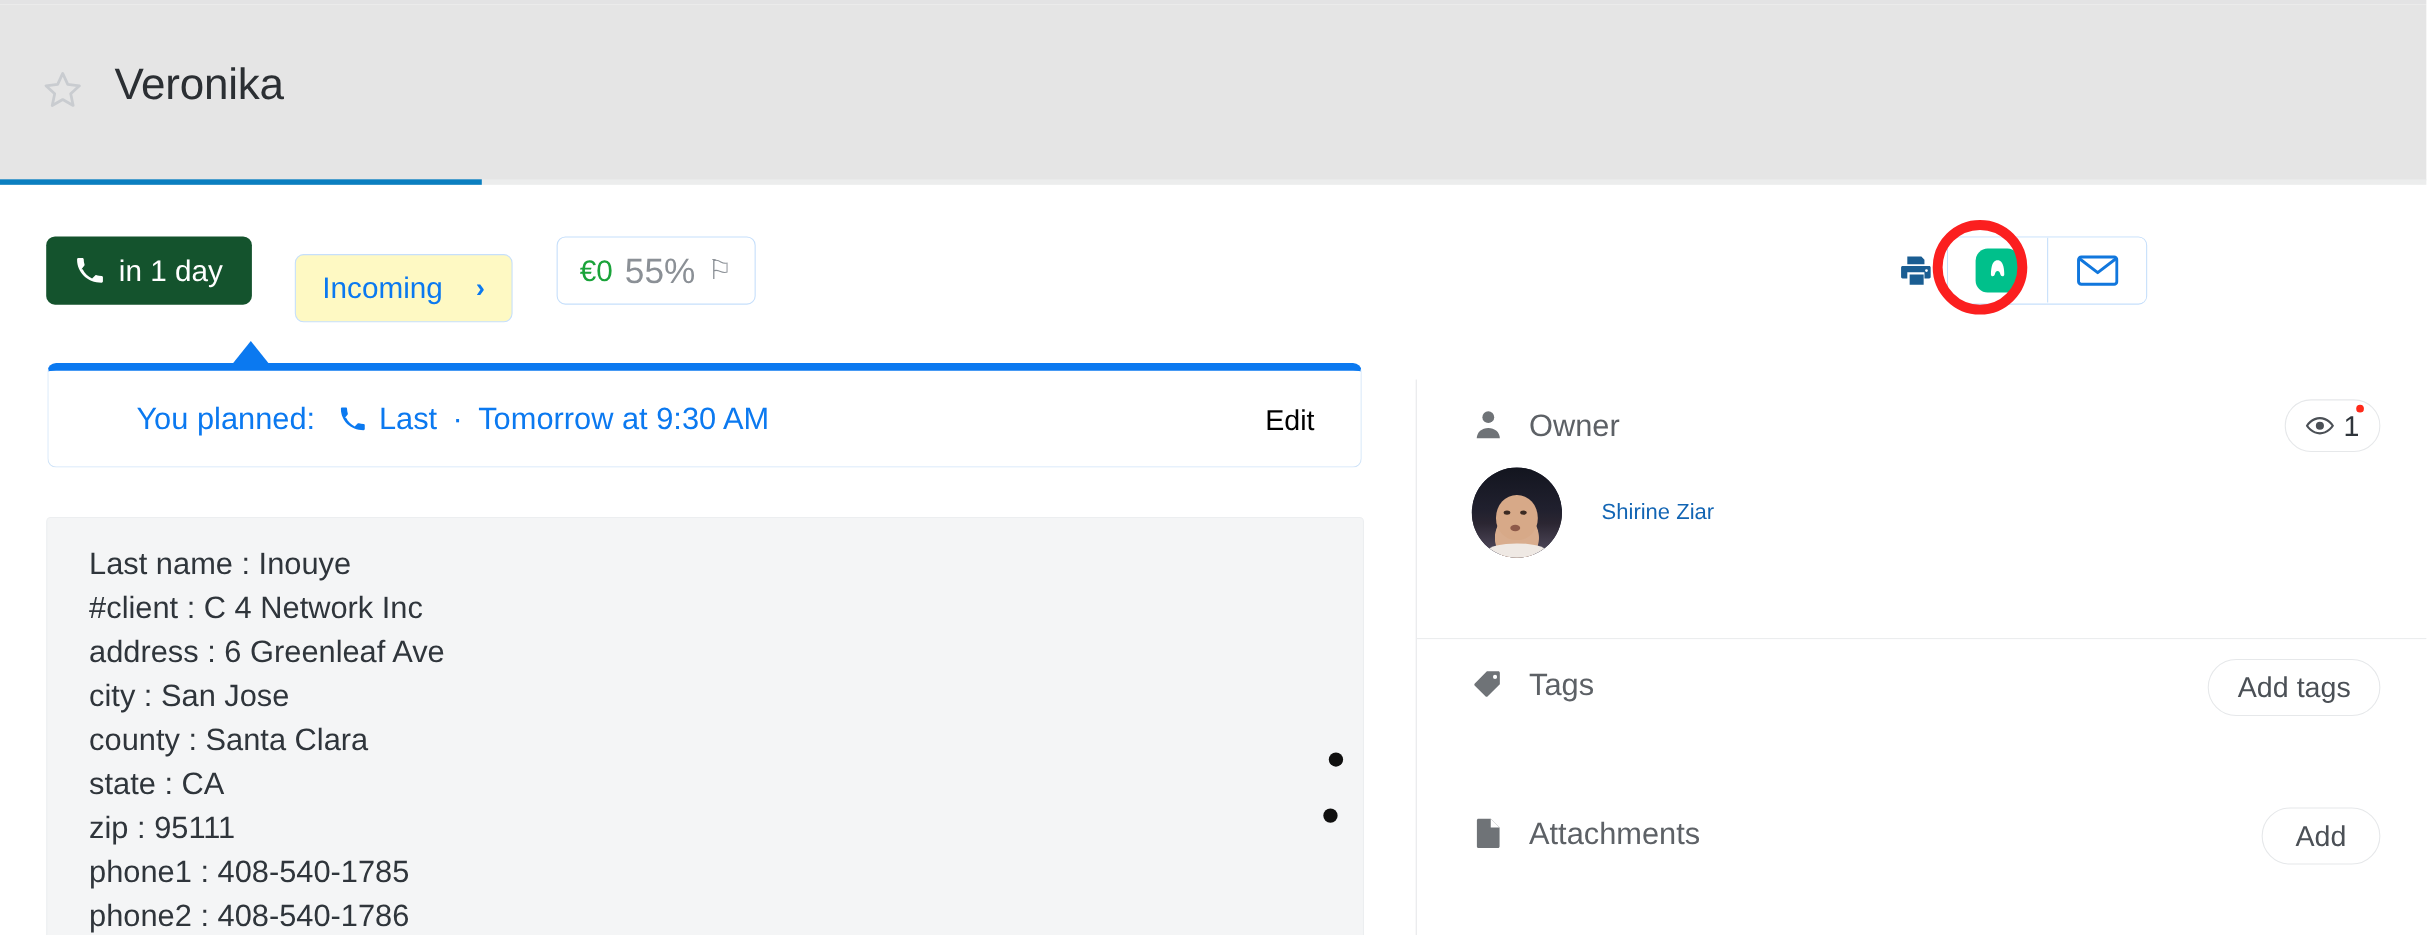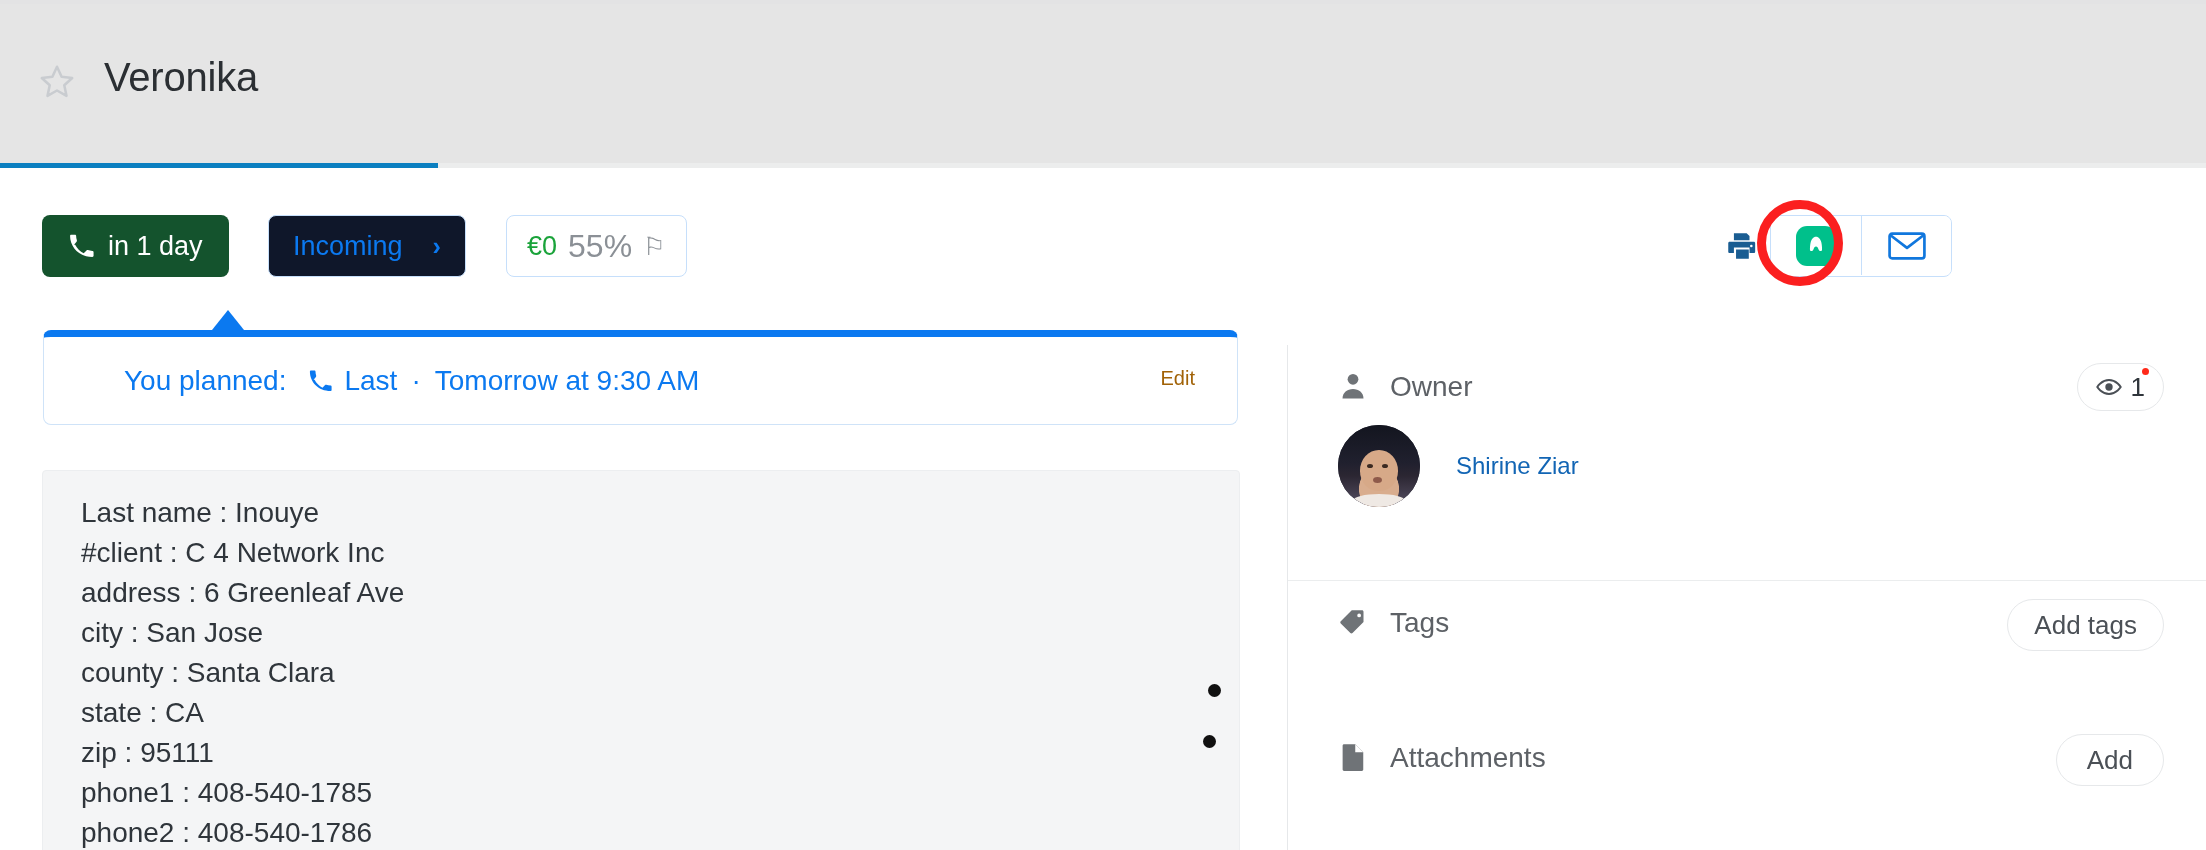--- a/index.html
+++ b/index.html
@@ -33,22 +33,22 @@
     border-radius:8px; font-size:27px; white-space:nowrap;
     font-family:"Liberation Sans", sans-serif;
   }
   .btn-call {
     position:absolute; left:42px; top:0; height:62px; padding:0 26px;
     background:#14532d; color:#fff; border:none; gap:14px;
   }
   .btn-call .phone-icon { display:inline-flex; width:26px; height:26px; }
 
   .btn-incoming {
-    position:absolute; left:268px; top:0; height:62px; padding:0 24px;
-    background:#0f172a; color:#0b79f0; border:1.5px solid #c6dffb; gap:30px;
+    position:absolute; left:268px; top:16px; height:62px; padding:0 24px;
+    background:#fef9c3; color:#0b79f0; border:1.5px solid #c6dffb; gap:30px;
   }
   .chev { font-size:25px; line-height:1; color:#0b79f0; font-weight:600; }
 
   .btn-amount {
     position:absolute; left:506px; top:0; height:62px; padding:0 20px;
     background:#fff; border:1.5px solid #c6dffb; gap:11px;
   }
   .amt-val { color:#1aa33a; font-size:27px; }
   .amt-pct { color:#8b9096; font-size:32px; }
   .amt-flag { color:#8b9096; font-size:25px; }
@@ -95,21 +95,21 @@
   }
   .planned-text {
     position:absolute; left:80px; top:28px;
     font-size:28px; color:#0b79f0; white-space:nowrap;
     display:flex; align-items:center; gap:0;
   }
   .planned-text .lbl { margin-right:22px; }
   .planned-text .pi { display:inline-flex; width:24px; height:24px; margin-right:12px; }
   .planned-text .dot-sep { margin:0 14px; }
   .planned-edit {
-    position:absolute; right:42px; top:30px; font-size:20px; color:#a16207;
+    position:absolute; right:42px; top:30px; font-size:26px; color:#000000;
   }
 
   
   .notes {
     position:absolute; left:42px; top:470px; width:1198px; height:424px;
     background:#f4f5f6; border:1px solid #eceef0; border-radius:4px; overflow:hidden;
   }
   .notes-inner { position:absolute; left:38px; top:22px; }
   .notes-line {
     font-size:28px; color:#2f353b; line-height:40px; white-space:nowrap;
@@ -152,21 +152,21 @@
       linear-gradient(180deg,#13151f 0%, #20202e 46%, #2b2632 62%, #575063 100%);
   }
   .avatar .face{
     position:absolute; left:27%; top:30%; width:46%; height:50%;
     border-radius:50% 50% 48% 48%; background:#d7a988;
   }
   .avatar .eyeL,.avatar .eyeR{ position:absolute; width:6px;height:4px;background:#3b2a22;border-radius:50%; }
   .avatar .eyeL{ left:35%; top:48%; } .avatar .eyeR{ left:54%; top:48%; }
   .avatar .mouth{ position:absolute; left:43%; top:63%; width:9px;height:6px;background:#8e5a4a;border-radius:50%; }
   .avatar .shoulder{ position:absolute; left:18%; bottom:0; width:64%; height:16%; background:#efe9e4; border-radius:50% 50% 0 0;}
-  .owner-name { font-size:24px; color:#1265b4; white-space:nowrap; }
+  .owner-name { font-size:20px; color:#1265b4; white-space:nowrap; }
 
   .pill-btn {
     position:absolute; right:42px; top:18px; height:52px; padding:0 26px;
     border:1.5px solid #e6e8ea; border-radius:26px; background:#fff;
     display:flex; align-items:center; font-size:26px; color:#4b5056; white-space:nowrap;
   }
   .pill-btn.attach { right:42px; top:18px; padding:0 30px; }
 </style>
 </head>
 <body>

